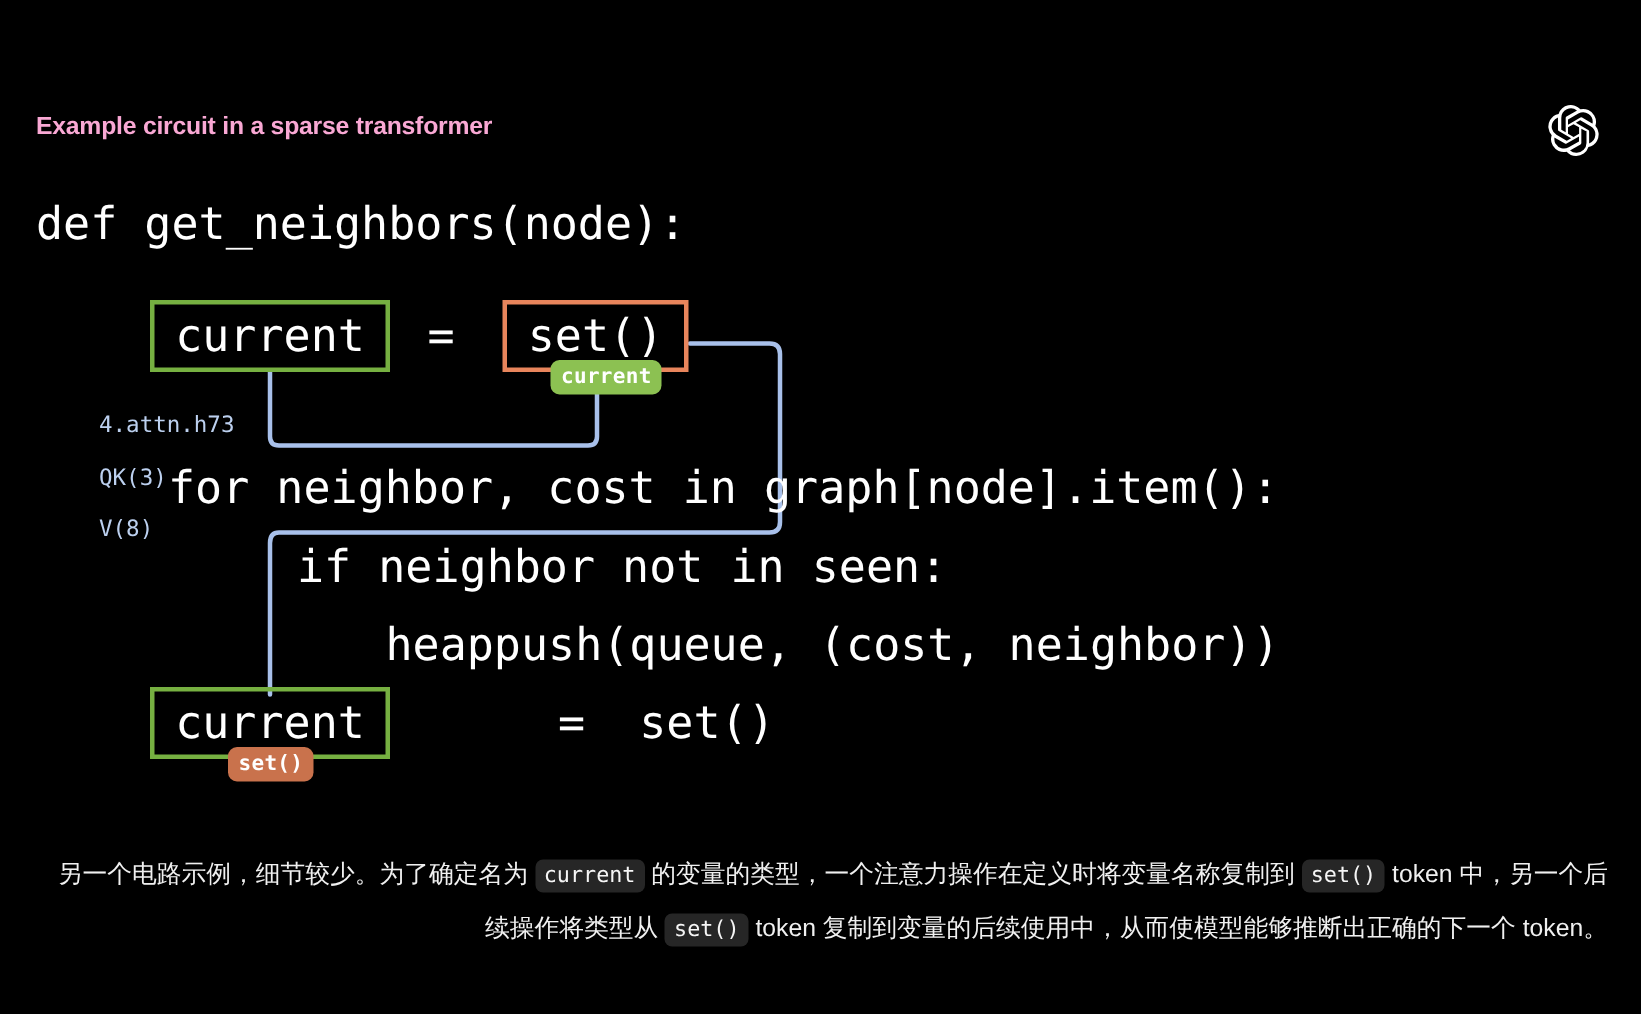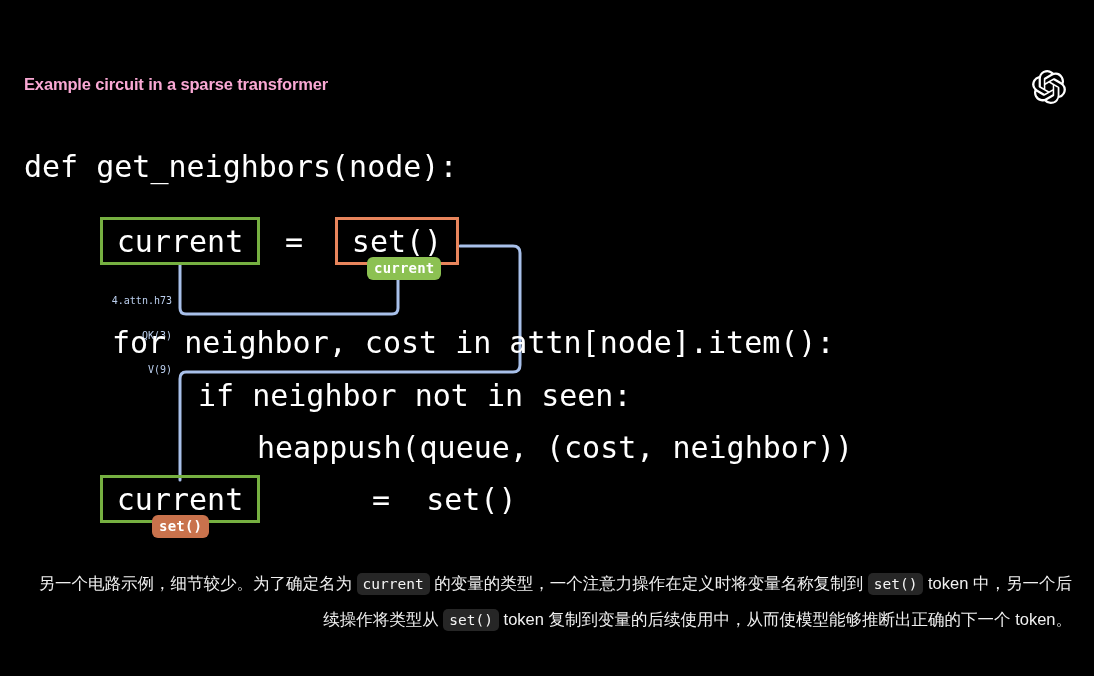--- a/index.html
+++ b/index.html
@@ -32,21 +32,21 @@
     right: 28px;
     top: 70px;
     width: 34px;
     height: 34px;
   }
 
   
   #code-figure {
     position: absolute;
     left: 0;
-    top: 128px;
+    top: 111px;
     width: 1094px;
     height: 425px;
   }
   #wires {
     position: absolute;
     left: 0;
     top: 0;
     width: 1094px;
     height: 425px;
     pointer-events: none;
@@ -92,24 +92,24 @@
     font-weight: bold;
     letter-spacing: 0.2px;
   }
   .tag-green { background: #8cc152; }
   .tag-orange { background: #c9724c; }
 
   
   .annot {
     position: absolute;
     font-family: "DejaVu Sans Mono", "Liberation Mono", monospace;
-    font-size: 10px;
+    font-size: 15px;
     line-height: 11.5px;
     color: #bcd0ef;
-    text-align: right;
+    text-align: left;
     white-space: pre;
   }
 
   
   #caption {
     position: absolute;
     left: 22px;
     top: 566px;
     width: 1050px;
     font-family: "Liberation Sans", sans-serif;
@@ -153,24 +153,24 @@
 
   <div class="code-line" style="left:285px; top:99px;">=</div>
 
   <div class="hl-box hl-orange" style="left:335px; top:89px; width:124px; height:48px;">set()</div>
 
   <div class="tag tag-green" style="left:367px; top:129px;">current</div>
 
   <div class="annot" style="left:66px; top:144px; width:106px;">
     <div>4.attn.h73</div>
     <div>QK(3)</div>
-    <div>V(9)</div>
+    <div>V(8)</div>
   </div>
 
-  <div class="code-line" style="left:112px; top:200px;">for neighbor, cost in attn[node].item():</div>
+  <div class="code-line" style="left:112px; top:200px;">for neighbor, cost in graph[node].item():</div>
 
 
   <div class="code-line" style="left:198px; top:253px;text-align:right;">if neighbor not in seen:</div>
 
   <div class="code-line" style="left:257px; top:305px;">heappush(queue, (cost, neighbor))</div>
 
   <div class="hl-box hl-green" style="left:100px; top:347px; width:160px; height:48px;">current</div>
 
   <div class="code-line" style="left:348px; top:357px;margin-left:24px;">=  set()</div>
 

